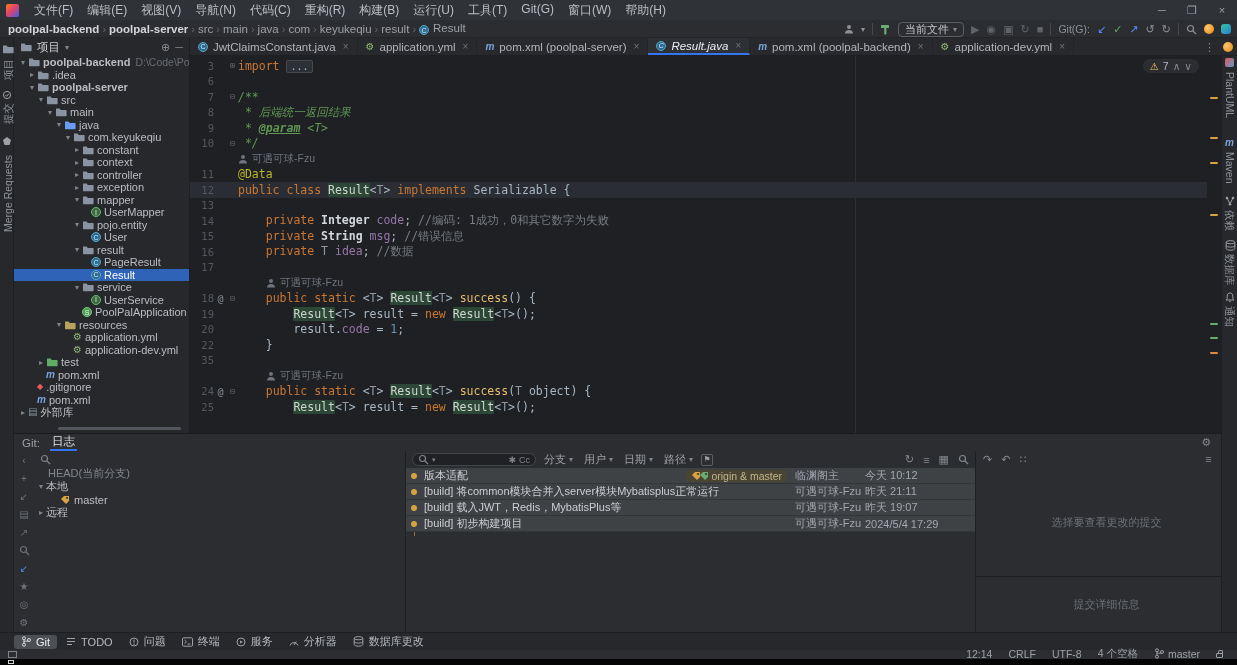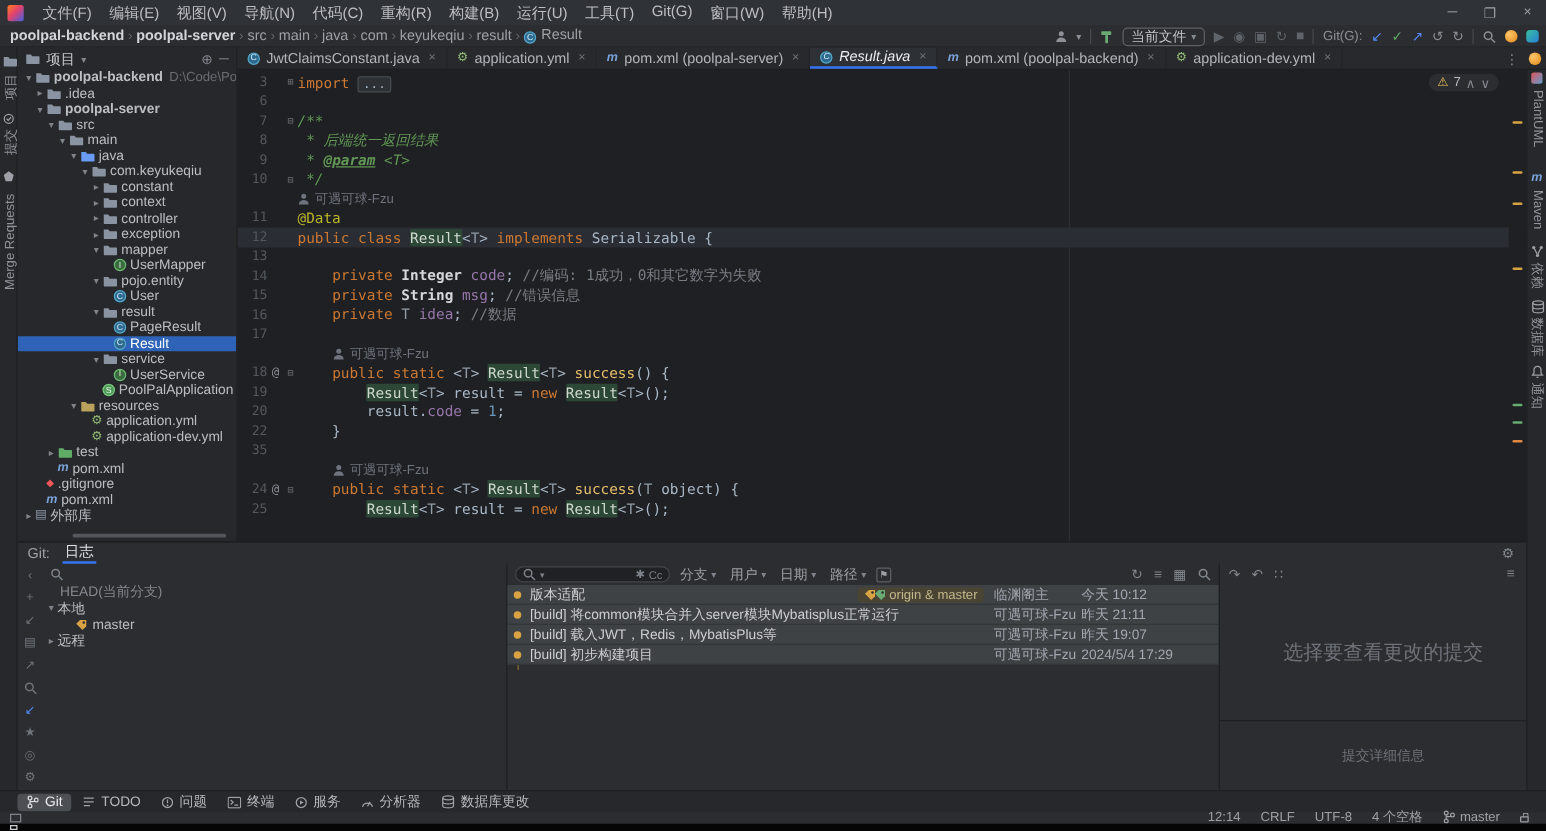--- a/index.html
+++ b/index.html
@@ -100,21 +100,21 @@
   .crow{position:relative;height:16px;display:flex;align-items:center;background:#3f4245;border-bottom:1px solid #333639;padding-left:18px;font-size:11px}
   .crow .dot{position:absolute;left:5px;width:6px;height:6px;border-radius:50%;background:#d9a343}
   .gline{position:absolute;left:7.5px;top:0;width:1px;background:rgba(217,163,67,.55);z-index:0}
   .c-msg{flex:1;color:#ccced3;overflow:hidden;text-overflow:ellipsis;white-space:nowrap}
   .c-chip{display:inline-flex;align-items:center;gap:2px;background:#4a4435;border-radius:3px;padding:0 5px;height:12px;font-size:10.5px;color:#c2b68a;margin-right:8px;flex:none}
   .c-author{width:70px;flex:none;color:#a3a7af}
   .c-date{width:110px;flex:none;color:#a3a7af}
   .changes{position:absolute;right:0;top:0;width:262px;bottom:0;border-left:1px solid #1e1f22}
   .ch-toolbar{height:17px;display:flex;align-items:center;gap:9px;padding:0 7px;color:#84888f;font-size:11px}
   .ch-toolbar .sp{flex:1}
-  .ch-empty{position:absolute;left:0;top:17px;right:0;bottom:56px;display:flex;align-items:center;justify-content:center;color:#6e7278;font-size:16px}
+  .ch-empty{position:absolute;left:0;top:17px;right:0;bottom:56px;display:flex;align-items:center;justify-content:center;color:#6e7278;font-size:11px}
   .ch-details{position:absolute;left:0;bottom:0;right:0;height:56px;border-top:1px solid #1e1f22;display:flex;align-items:center;justify-content:center;color:#6e7278;font-size:11px}
   
   .botbar{position:absolute;left:0;top:632px;right:0;height:18px;background:#26282b;border-top:1px solid #1e1f22;display:flex;align-items:center;padding-left:14px;gap:2px;z-index:7}
   .bot-item{display:flex;align-items:center;gap:5px;padding:1px 7px;border-radius:3px;font-size:11px;color:#b6b9bf}
   .bot-item.active{background:#4c4f53;color:#eceef2}
   .statusbar{position:absolute;left:0;top:650px;right:0;height:9px;background:#2b2d30;display:flex;align-items:center;z-index:7}
   .status-right{margin-left:auto;display:flex;align-items:center;gap:16px;padding-right:14px;font-size:10.5px;color:#9da0a6;transform:translateY(-1px)}
   .dock{width:9px;height:7px;border:1px solid #7f838b;margin-left:8px}
   .lock{width:7px;height:5px;border:1px solid #9da0a6;border-radius:1px;position:relative;margin-top:3px}
   .lock:before{content:"";position:absolute;left:1px;top:-4px;width:3px;height:3px;border:1px solid #9da0a6;border-bottom:none;border-radius:2px 2px 0 0}

